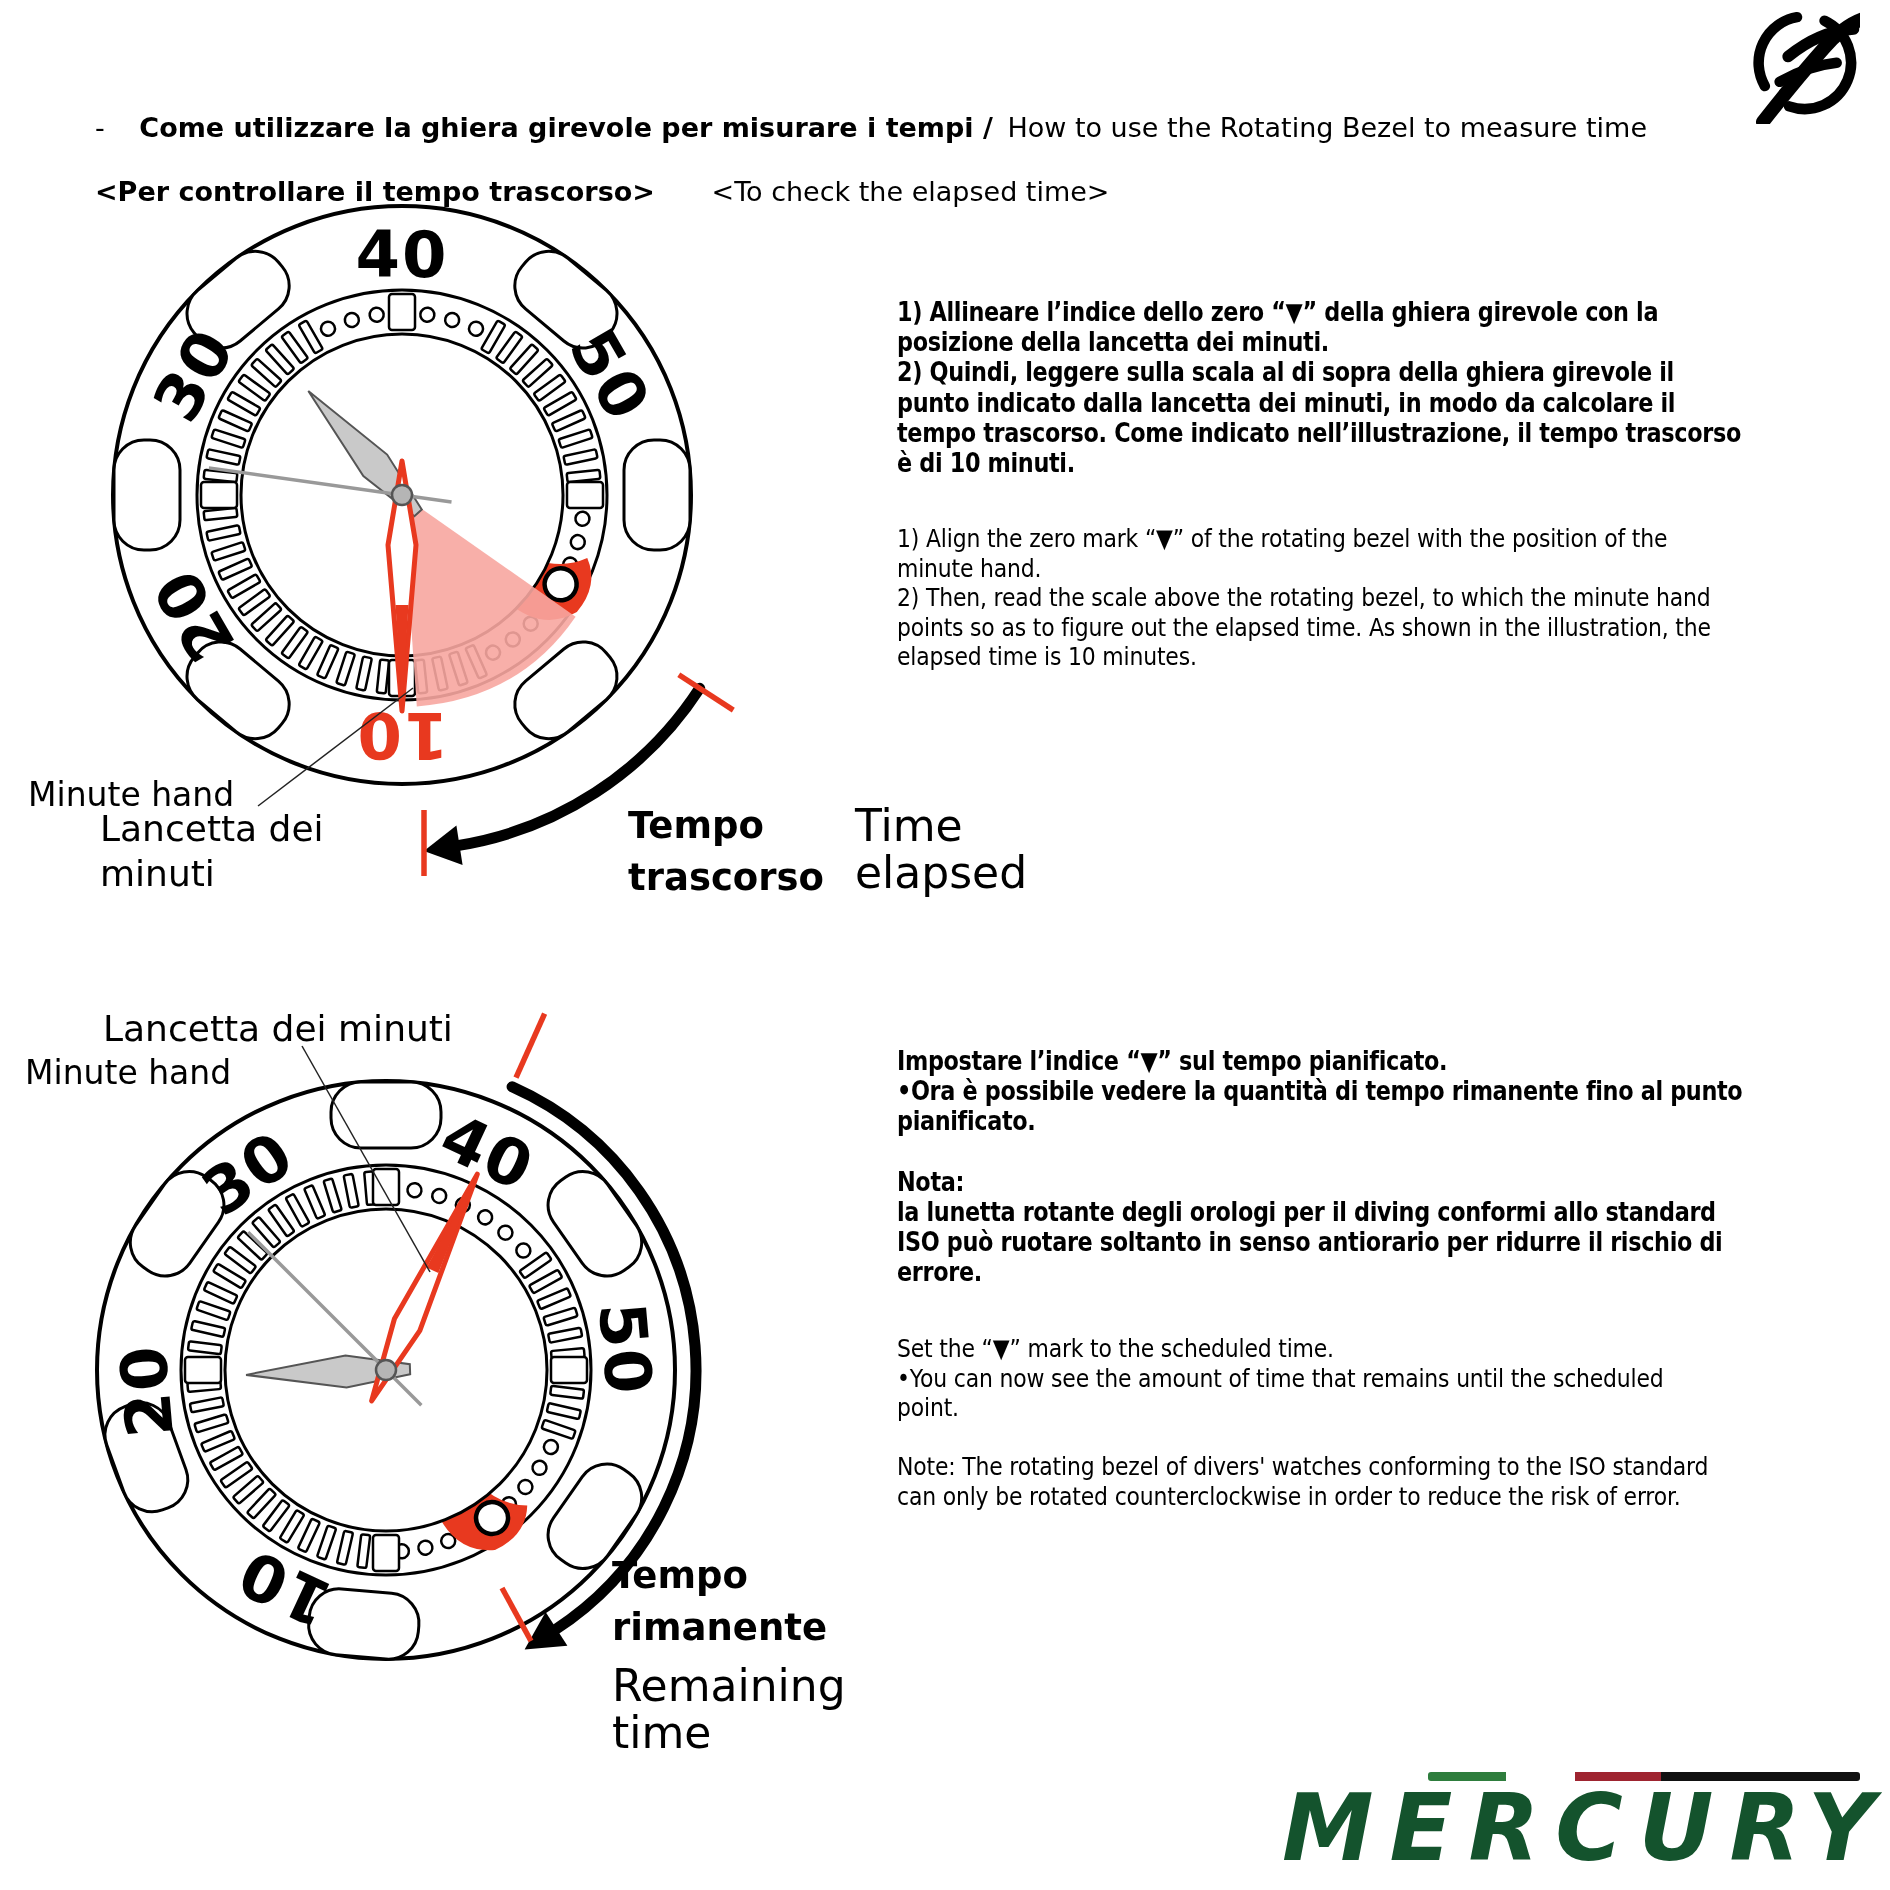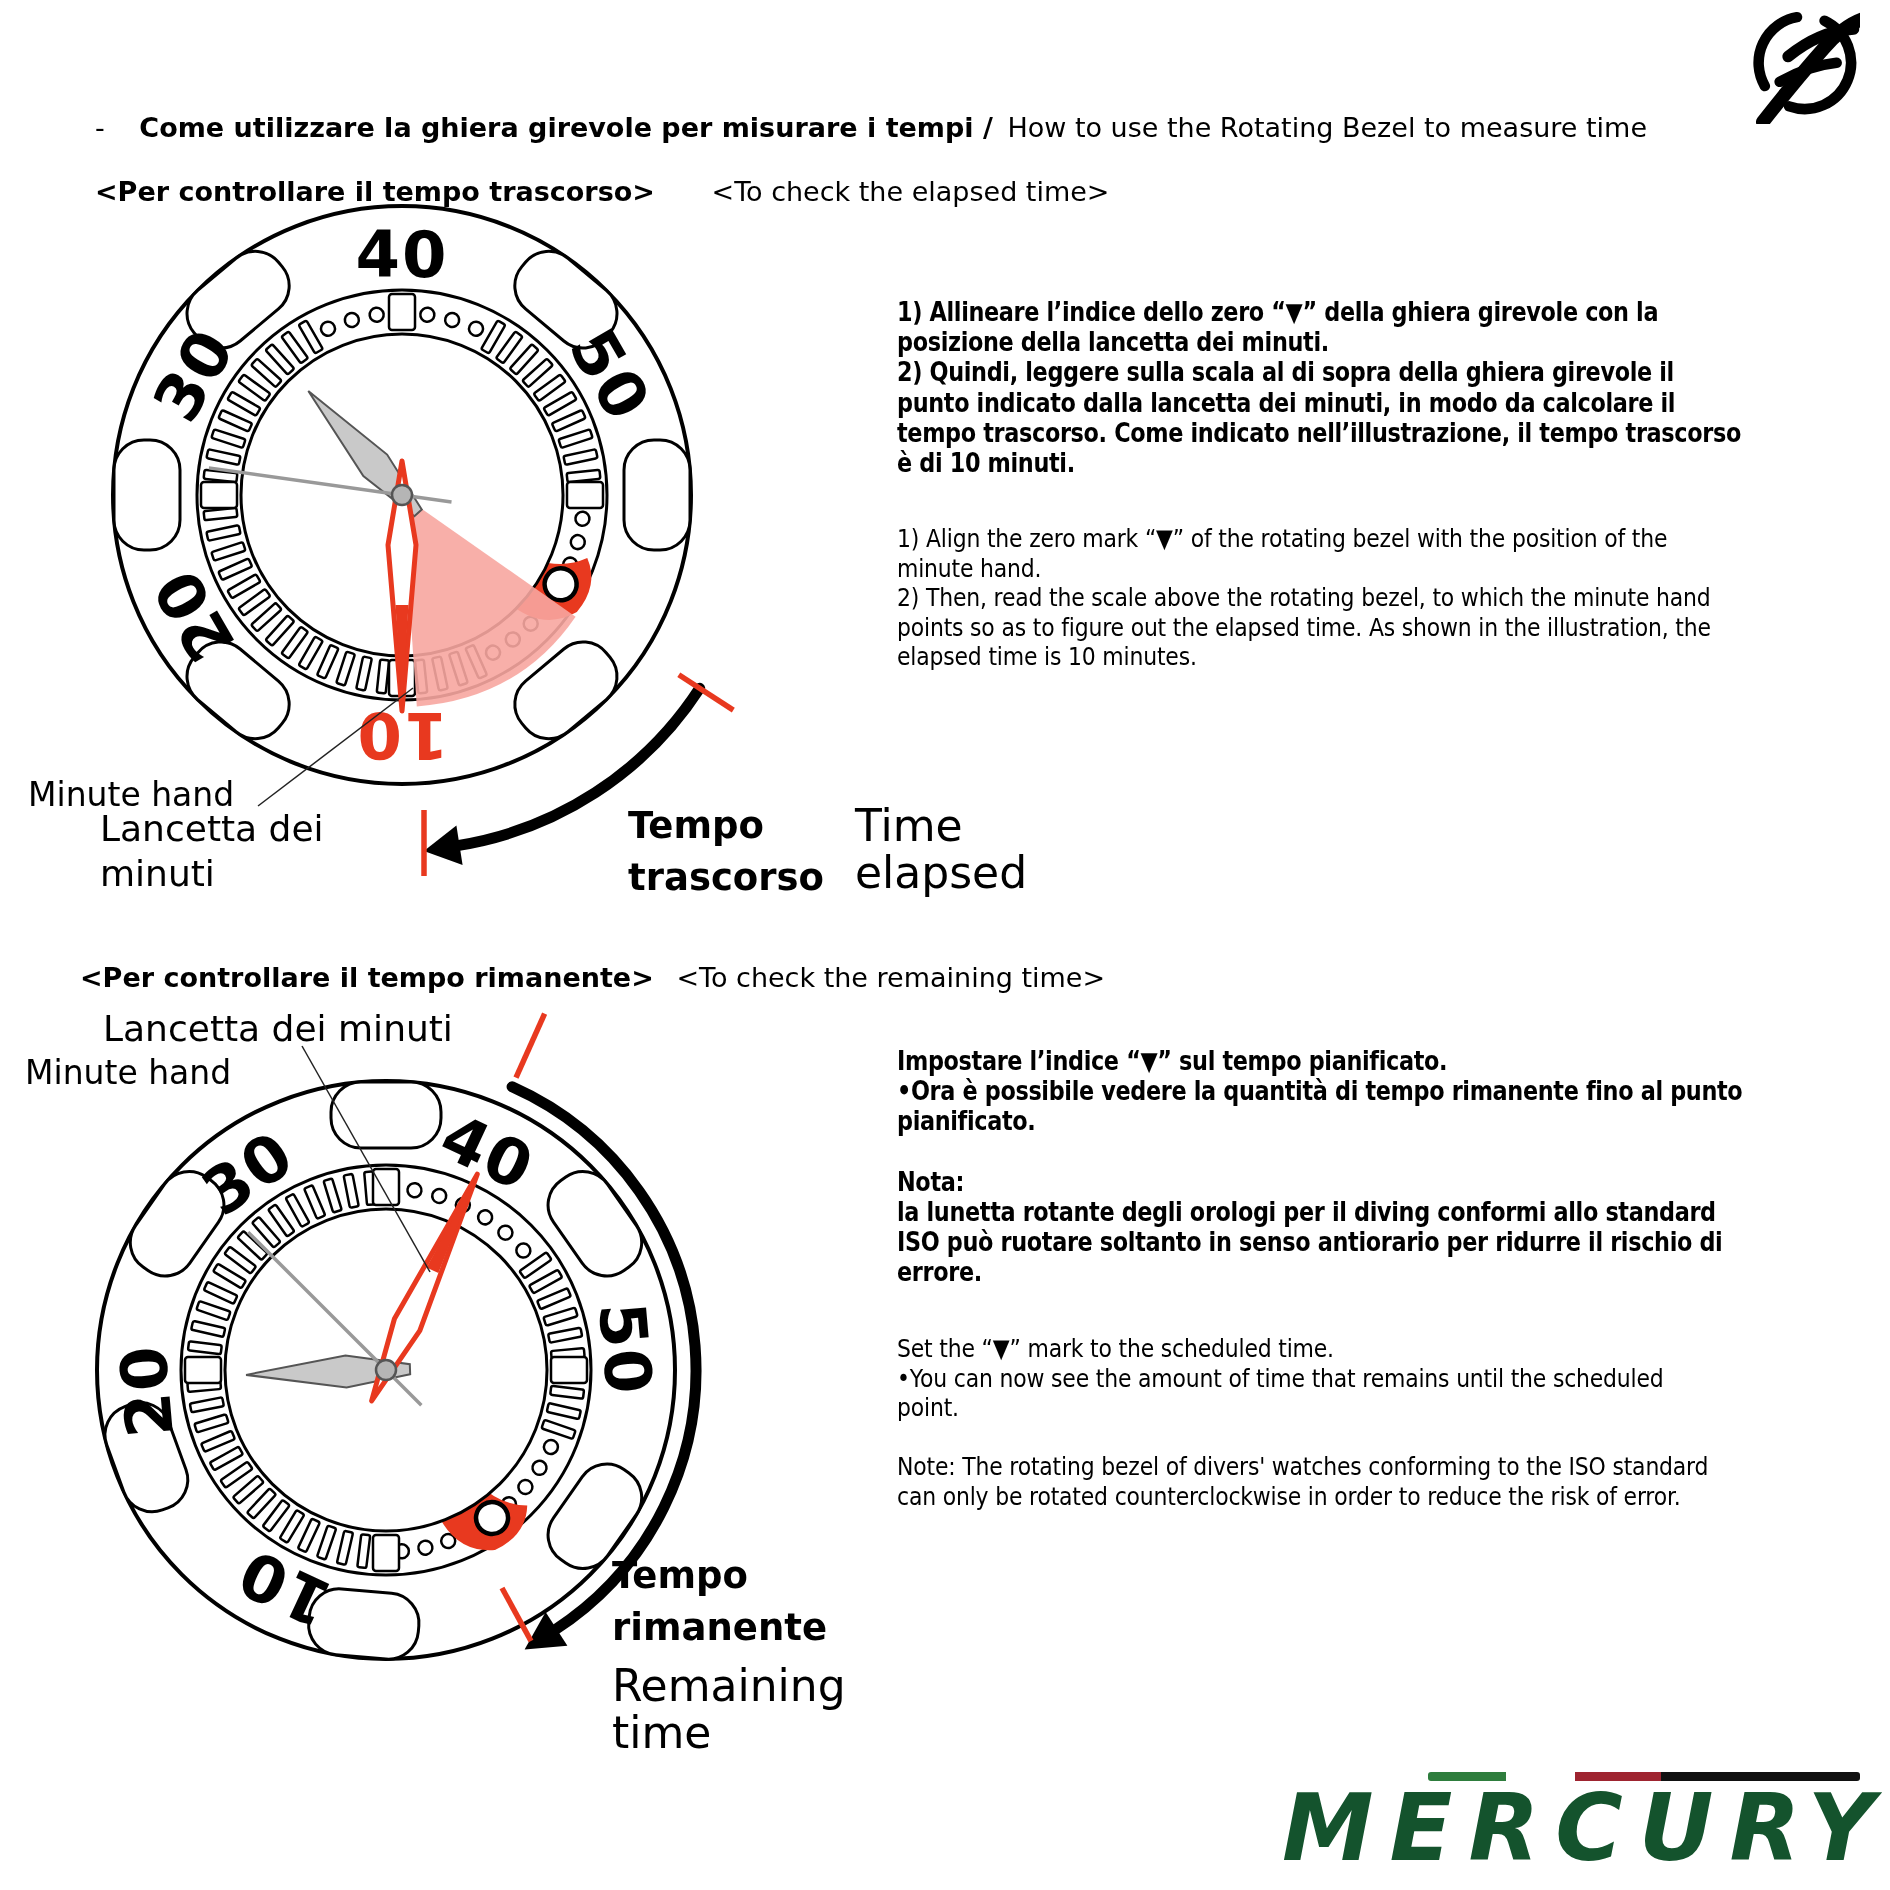--- a/index.html
+++ b/index.html
@@ -301,24 +301,20 @@
 elapsed time is 10 minutes.</div>
 
   <div class="abs lbl-en" style="left:28px;top:772px;">Minute hand</div>
   <div class="abs lbl-it pre" style="left:100px;top:806px;">Lancetta dei
 minuti</div>
   <div class="abs arc-lbl-it pre" style="left:628px;top:800px;">Tempo
 trascorso</div>
   <div class="abs arc-lbl-en pre" style="left:855px;top:802px;">Time
 elapsed</div>
 
-  <div class="abs section-heading" style="left:80px;top:962px;width:1700px;">
-    <span class="b">&lt;Per controllare il tempo rimanente&gt;</span>
-    <span style="margin-left:14px;">&lt;To check the remaining time&gt;</span>
-  </div>
 
   <div class="abs lbl-it" style="left:103px;top:1006px;">Lancetta dei minuti</div>
   <div class="abs lbl-en" style="left:25px;top:1050px;">Minute hand</div>
 
   <div class="abs body-it pre squish" style="left:897px;top:1046px;">Impostare l’indice “▼” sul tempo pianificato.
 •Ora è possibile vedere la quantità di tempo rimanente fino al punto
 pianificato.
 
 Nota:
 la lunetta rotante degli orologi per il diving conformi allo standard

